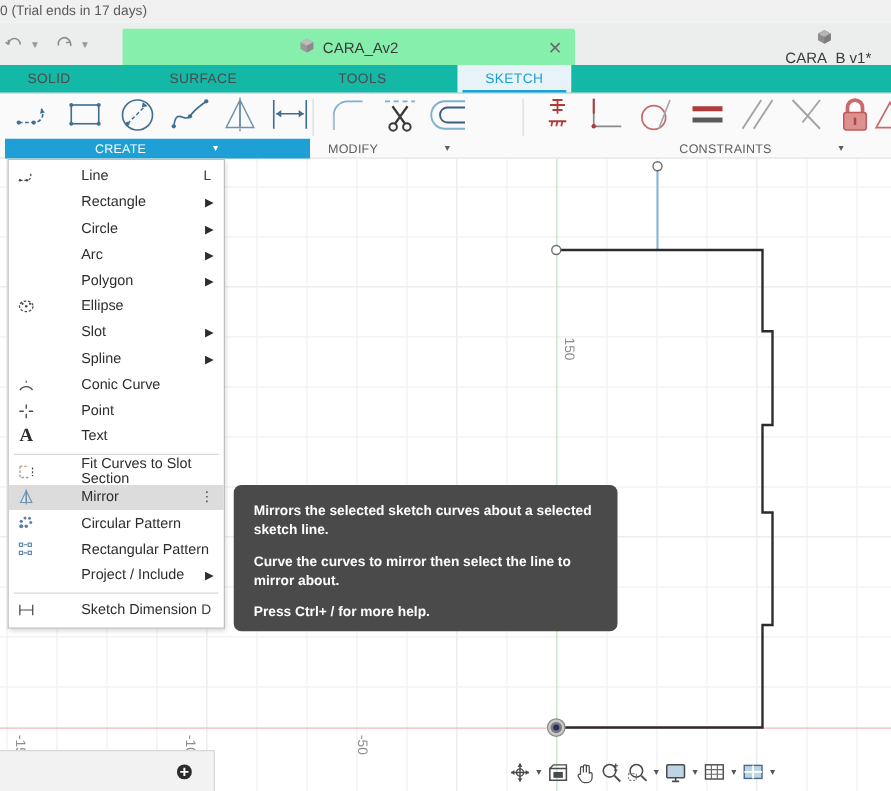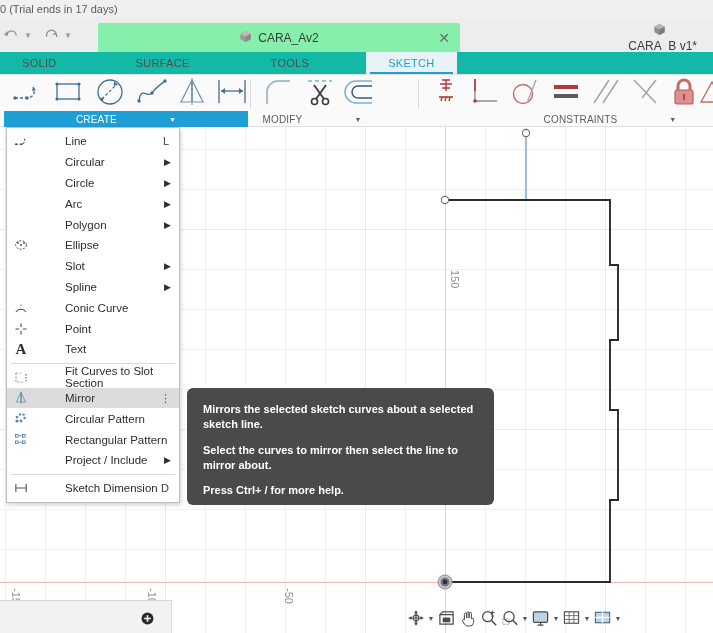--- a/index.html
+++ b/index.html
@@ -530,21 +530,21 @@
           <circle cx="2" cy="9" r="1.1" fill="#4a4a4a"></circle>
             <circle cx="8" cy="9" r="1.1" fill="#4a4a4a"></circle>
         </svg>
       </span>
       <span class="mi-label">Line</span>
       <span class="mi-short">L</span>
     </div>
 
     <div class="mi">
       <span class="mi-ico empty"></span>
-      <span class="mi-label">Circular</span>
+      <span class="mi-label">Rectangle</span>
       <span class="mi-arrow">▶</span>
     </div>
 
     <div class="mi">
       <span class="mi-ico empty"></span>
       <span class="mi-label">Circle</span>
       <span class="mi-arrow">▶</span>
     </div>
 
     <div class="mi">
@@ -676,17 +676,17 @@
           <path d="M2 6 L13 6" stroke="#4a4a4a" stroke-width="1"></path>
         </svg>
       </span>
       <span class="mi-label">Sketch Dimension</span>
       <span class="mi-short">D</span>
     </div>
   </div>
 
   <div class="tooltip">
     <p>Mirrors the selected sketch curves about a selected sketch line.</p>
-    <p>Select the curves to mirror then select the line to mirror about.</p>
+    <p>Curve the curves to mirror then select the line to mirror about.</p>
     <p>Press Ctrl+ / for more help.</p>
   </div>
 
 </div>
 
 </body></html>

